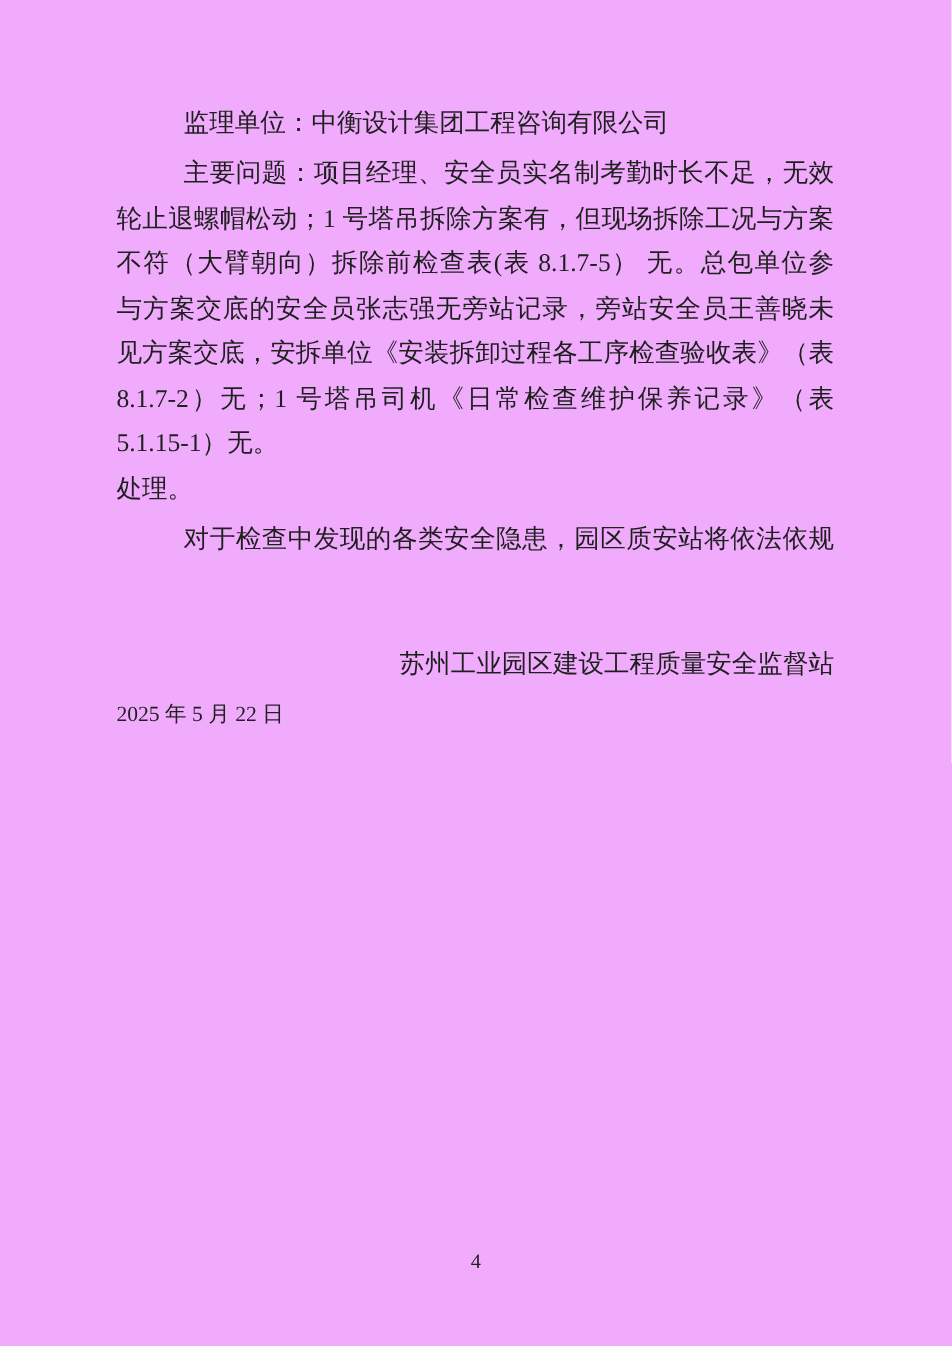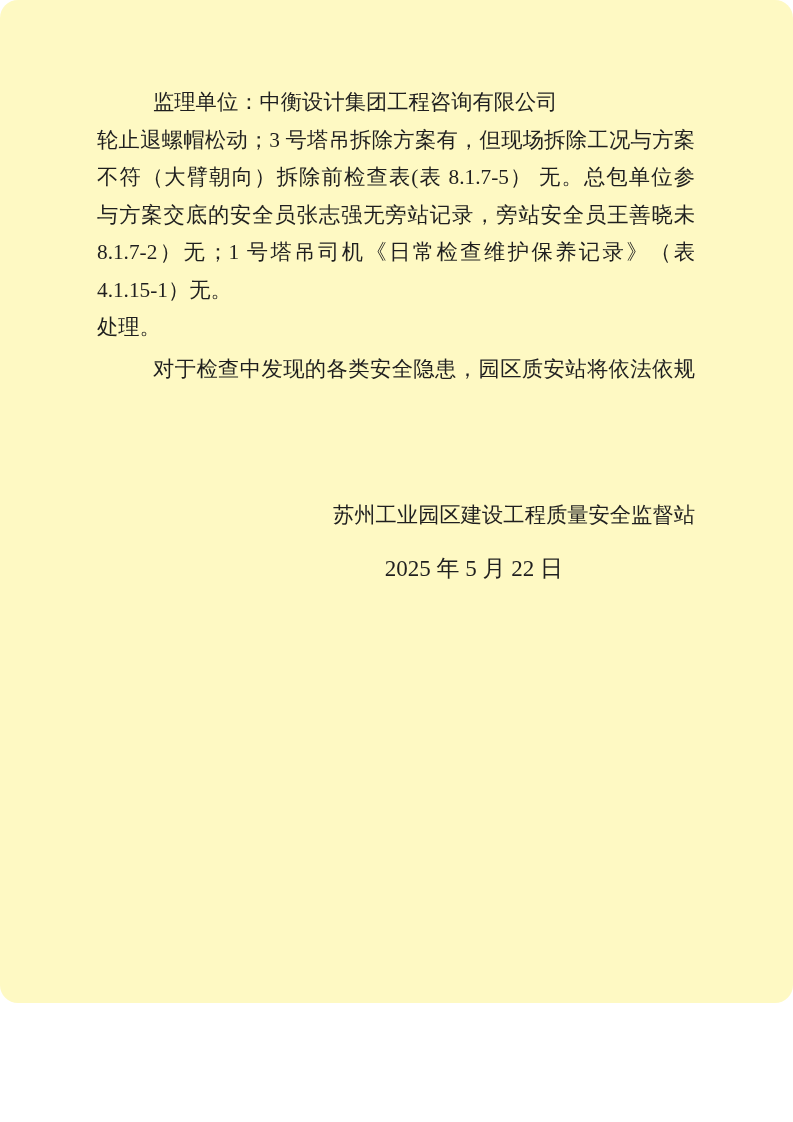--- a/index.html
+++ b/index.html
@@ -3,26 +3,25 @@
 <meta charset="utf-8">
 <style>
   html, body {
     margin: 0;
     padding: 0;
     background: #ffffff;
   }
   .page {
     position: relative;
     width: 793px;
-    height: 1003px;
-    background: #fef9c3;
+    height: 1122px;
+    background: #f0abfc;
     overflow: hidden;
     font-family: "Liberation Serif", "DejaVu Serif", serif;
     color: #1f1f1f;
-    border-radius: 18px;
   }
   .content {
     position: absolute;
     left: 97px;
     top: 84px;
     width: 598px;
   }
   .line {
     font-size: 21.3px;
     line-height: 37.5px;
@@ -30,31 +29,31 @@
     white-space: pre-wrap;
     text-align: left;
   }
   .line.indent { padding-left: 56px; }
   .line.justify {
     text-align: justify;
     text-align-last: justify;
   }
   .line.pstart { margin-top: 4.5px; }
   .signature {
-    margin-top: 108px;
+    margin-top: 67px;
     font-size: 21.3px;
     line-height: 37.5px;
     text-align: right;
     white-space: pre;
   }
   .date {
-    margin-top: 16px;
-    font-size: 23px;
+    margin-top: 4px;
+    font-size: 18px;
     line-height: 37.5px;
-    text-align: right;
+    text-align: left;
     padding-right: 132px;
     white-space: pre;
   }
   .footer {
     position: absolute;
     left: 0;
     right: 0;
     top: 1042px;
     text-align: center;
   }
@@ -67,32 +66,34 @@
 </head>
 <body>
 
 <div class="page">
   <main class="content">
     <div class="lines">
 
         <div class="line indent">监理单位：中衡设计集团工程咨询有限公司</div>
 
 
+        <div class="line indent justify pstart">主要问题：项目经理、安全员实名制考勤时长不足，无效</div>
 
 
-        <div class="line justify">轮止退螺帽松动；3 号塔吊拆除方案有，但现场拆除工况与方案</div>
+        <div class="line justify">轮止退螺帽松动；1 号塔吊拆除方案有，但现场拆除工况与方案</div>
 
         <div class="line justify">不符（大臂朝向）拆除前检查表(表 8.1.7-5） 无。总包单位参</div>
 
         <div class="line justify">与方案交底的安全员张志强无旁站记录，旁站安全员王善晓未</div>
 
+        <div class="line justify">见方案交底，安拆单位《安装拆卸过程各工序检查验收表》（表</div>
 
         <div class="line justify">8.1.7-2）无；1 号塔吊司机《日常检查维护保养记录》（表</div>
 
-        <div class="line">4.1.15-1）无。</div>
+        <div class="line">5.1.15-1）无。</div>
 
         <div class="line">处理。</div>
 
         <div class="line indent justify pstart">对于检查中发现的各类安全隐患，园区质安站将依法依规</div>
       </div>
     <div class="signature">苏州工业园区建设工程质量安全监督站</div>
     <div class="date">2025 年 5 月 22 日</div>
   </main>
   <footer class="footer">
     <span class="page-number">4</span>

